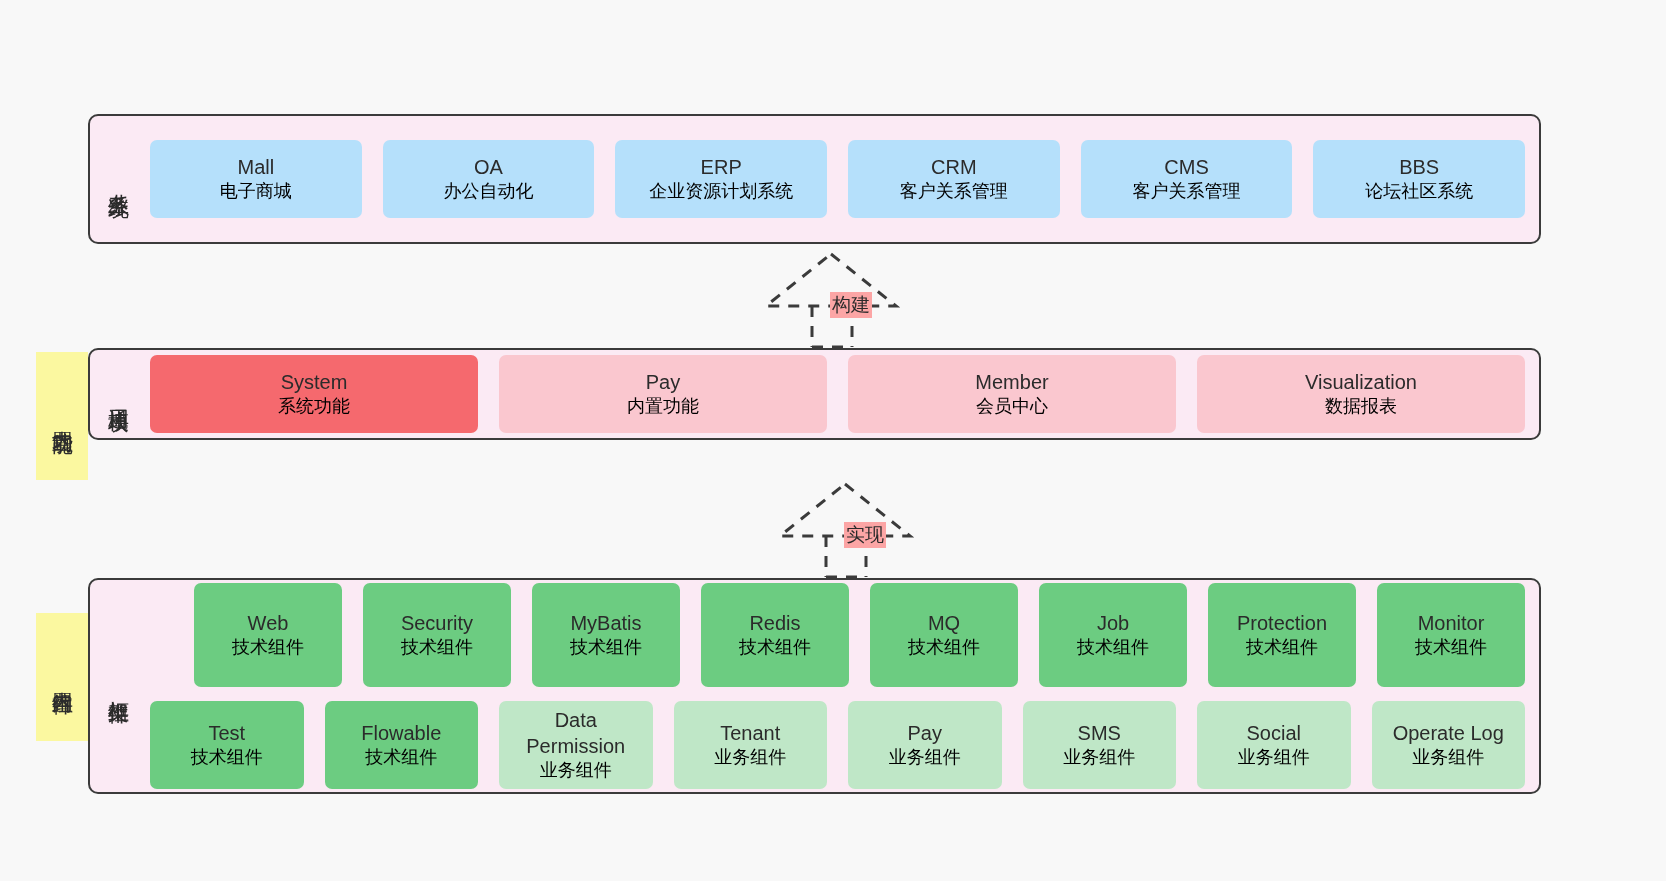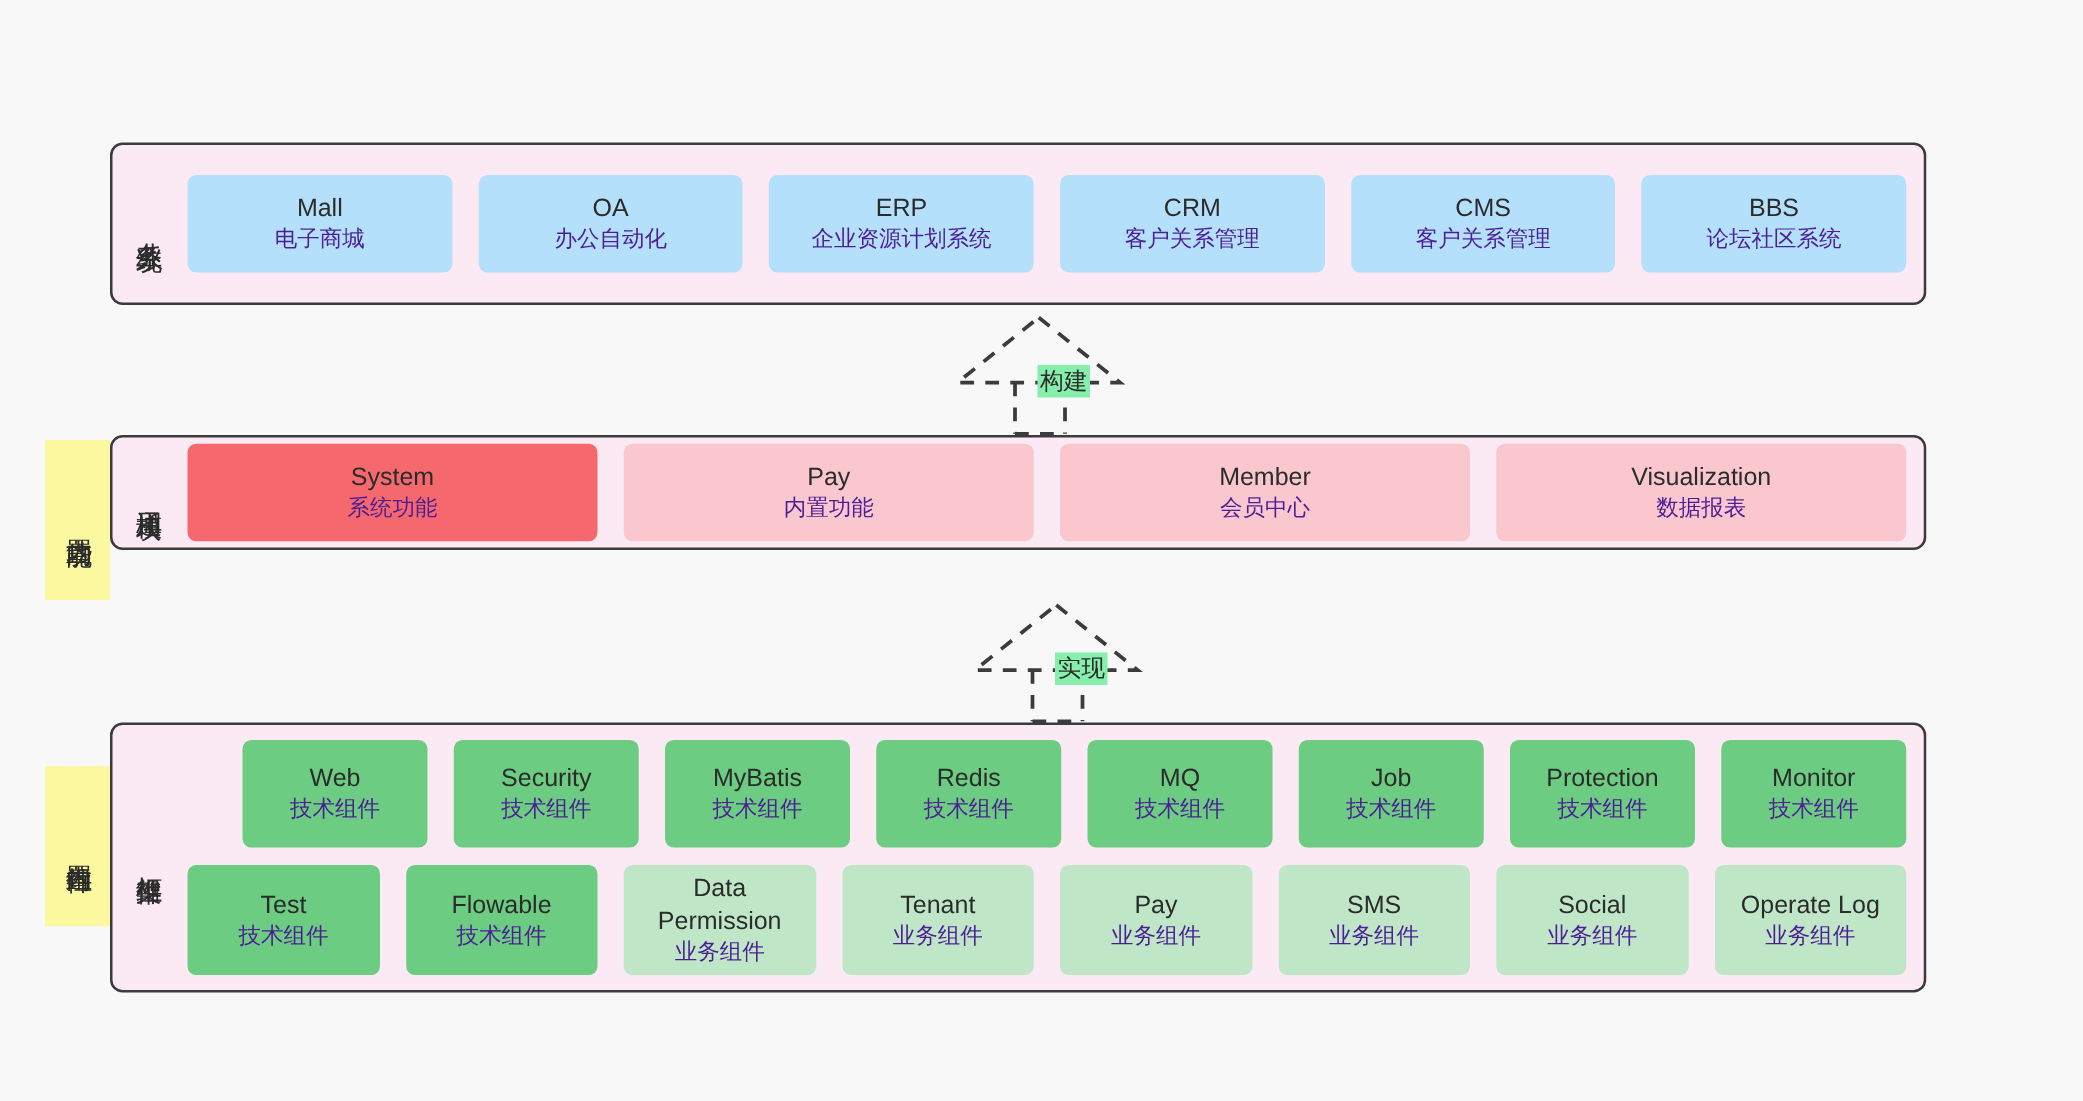--- a/index.html
+++ b/index.html
@@ -74,21 +74,21 @@
     box-sizing: border-box;
     padding: 6px 4px;
     line-height: 1.3;
   }
   .card .t {
     font-size: 20px;
     color: #2b2b2b;
   }
   .card .s {
     font-size: 18px;
-    color: #4c1d95;
+    color: #000000;
   }
   .card.blue   { background: #b5e0fb; }
   .card.red    { background: #f5696e; }
   .card.pink   { background: #fac7cf; }
   .card.green  { background: #6ccc81; }
   .card.lgreen { background: #bfe7c7; }
 
   
   .note {
     position: absolute;
@@ -108,21 +108,21 @@
 
   
   .arrow {
     position: absolute;
   }
   .arrow svg { display: block; overflow: visible; }
   .arrow .alabel {
     position: absolute;
     font-size: 19px;
     color: #2b2b2b;
-    background: #86efac;
+    background: #fca5a5;
     padding: 0 2px;
     white-space: nowrap;
   }
 </style>
 </head>
 <body>
 
 <div id="canvas">
     <div class="layer" style="left: 88px; top: 114px; width: 1453px; height: 130px;">
       <div class="layer-title">业务系统</div>
@@ -175,21 +175,21 @@
             <div class="t">Visualization</div>
             <div class="s">数据报表</div>
           </div>
         </div>
       </div>
     </div>
     <div class="note" style="left: 36px; top: 352px; width: 52px; height: 128px;">内置功能</div>
     <div class="layer" style="left: 88px; top: 578px; width: 1453px; height: 216px;">
       <div class="layer-title">框架组件</div>
       <div class="layer-body">
-        <div class="row" style="height: 86px; padding-left: 44px;">
+        <div class="row" style="height: 104px; padding-left: 44px;">
           <div class="card green">
             <div class="t">Web</div>
             <div class="s">技术组件</div>
           </div>
           <div class="card green">
             <div class="t">Security</div>
             <div class="s">技术组件</div>
           </div>
           <div class="card green">
             <div class="t">MyBatis</div>

